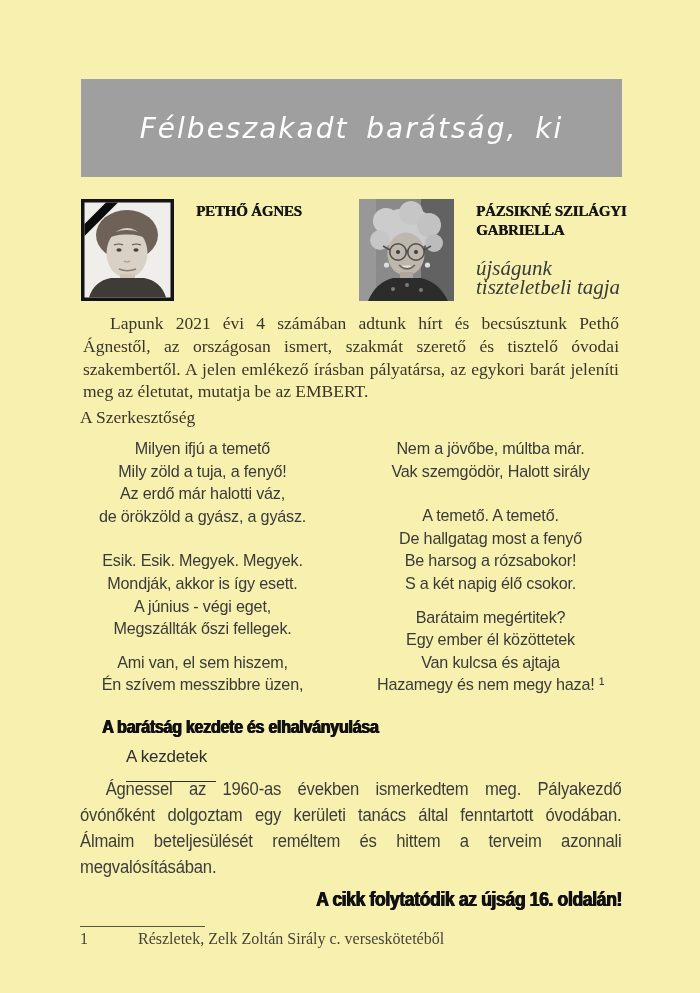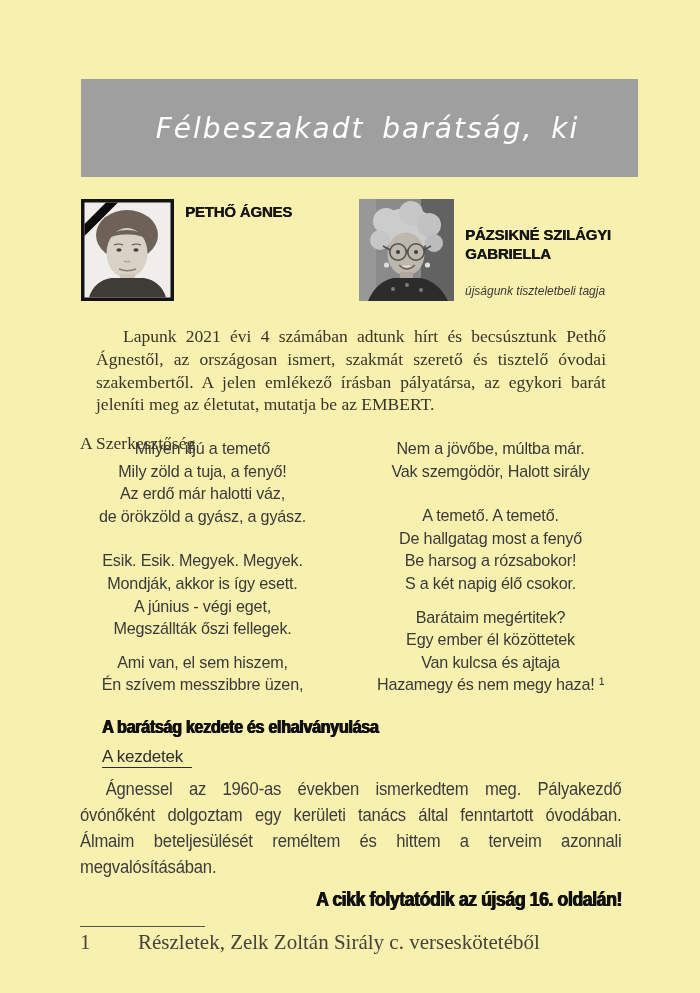--- a/index.html
+++ b/index.html
@@ -18,21 +18,20 @@
 
   
   .banner {
     position: absolute;
     left: 81px; top: 79px;
     width: 541px; height: 98px;
     background: #9f9f9f;
     display: flex;
     align-items: center;
     justify-content: center;
-    padding-left: 16px;
   }
   .banner-text {
     width: 100%;
     color: #ffffff;
     font-family: "DejaVu Sans", sans-serif;
     font-style: italic;
     font-size: 28px;
     line-height: 41px;
     letter-spacing: 2px;
     word-spacing: 7px;
@@ -40,53 +39,53 @@
   }
 
   
   .profiles {
     position: absolute;
     left: 81px; top: 199px;
     width: 541px; height: 104px;
   }
   .profile { position: absolute; top: 0; display: flex; }
   .profile-left  { left: 0; }
-  .profile-right { left: 278px; align-items: flex-end; }
+  .profile-right { left: 278px; }
   .photo { flex: 0 0 auto; display: block; }
-  .profile-info { margin-left: 11px; padding-top: 3px; }
+  .profile-info { margin-left: 22px; padding-top: 3px; font-family: Liberation Serif, serif; }
   .profile-left .profile-info  { width: 175px; }
   .profile-right .profile-info { width: 158px; }
   .profile-name {
     font-weight: bold;
     font-size: 15px;
     line-height: 19px;
     letter-spacing: -0.2px;
     color: #161616;
     text-shadow: 0.4px 0 0 currentColor;
   }
   .profile-subtitle {
     margin-top: 19px;
     font-style: italic;
-    font-size: 12px;
+    font-size: 21px;
     line-height: 19px;
     color: #3a3a3a;
   }
 
   
   .intro {
     position: absolute;
     left: 80px; top: 309px;
     width: 542px;
     font-family: "Liberation Serif", serif;
     font-size: 17.5px;
     line-height: 22.8px;
     color: #38352b;
   }
   .intro p {
-    margin: 16px;
+    margin: 3px;
     text-align: justify;
     text-indent: 27px;
   }
   .signature { }
 
   
   .poem-col {
     position: absolute;
     top: 438px;
     text-align: center;
@@ -121,21 +120,22 @@
     left: 102px; top: 747px;
     margin: 0;
     font-size: 17px;
     font-weight: normal;
     color: #2e2e2e;
     letter-spacing: -0.2px;
   }
   .subheading span {
     border-bottom: 1.5px solid #2e2e2e;
     padding-right: 9px;
-    padding-bottom: 1px;
+    padding-bottom: 15px;
+    margin-left: 24px;
   }
   .para2 {
     position: absolute;
     left: 80px; top: 776px;
     width: 570px;
     margin: 0;
     font-size: 17.5px;
     line-height: 26px;
     letter-spacing: -0.2px;
     color: #3c3c3c;
@@ -164,21 +164,21 @@
     position: absolute;
     left: 80px; top: 926px;
     width: 125px; height: 1.3px;
     background: #56544a;
   }
   .page-footer {
     position: absolute;
     left: 80px; top: 930px;
     width: 542px;
     font-family: "Liberation Serif", serif;
-    font-size: 21px;
+    font-size: 16px;
     color: #45433a;
   }
   .fn-marker { display: inline-block; width: 58px; }
 </style>
 </head>
 <body>
 
 <div class="page">
 
   <header class="banner">

